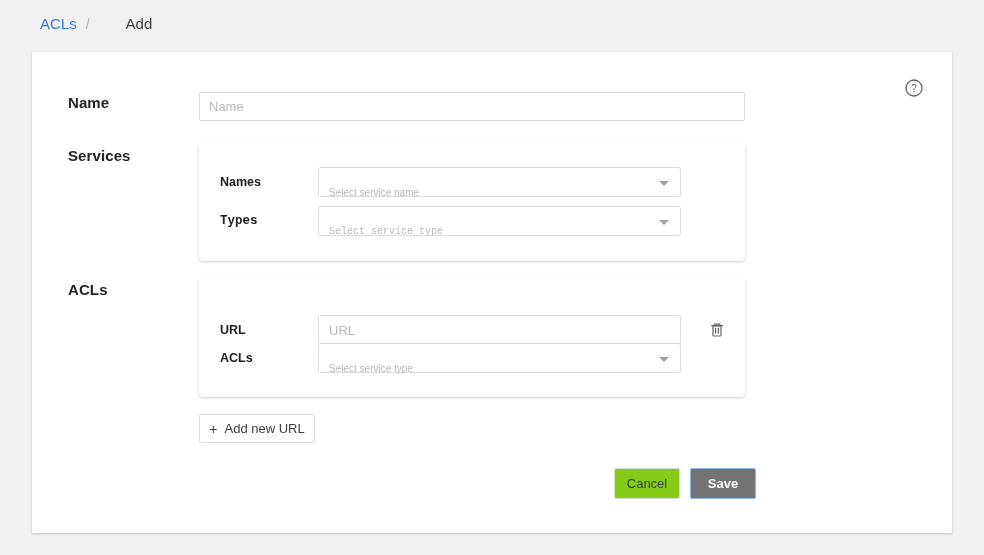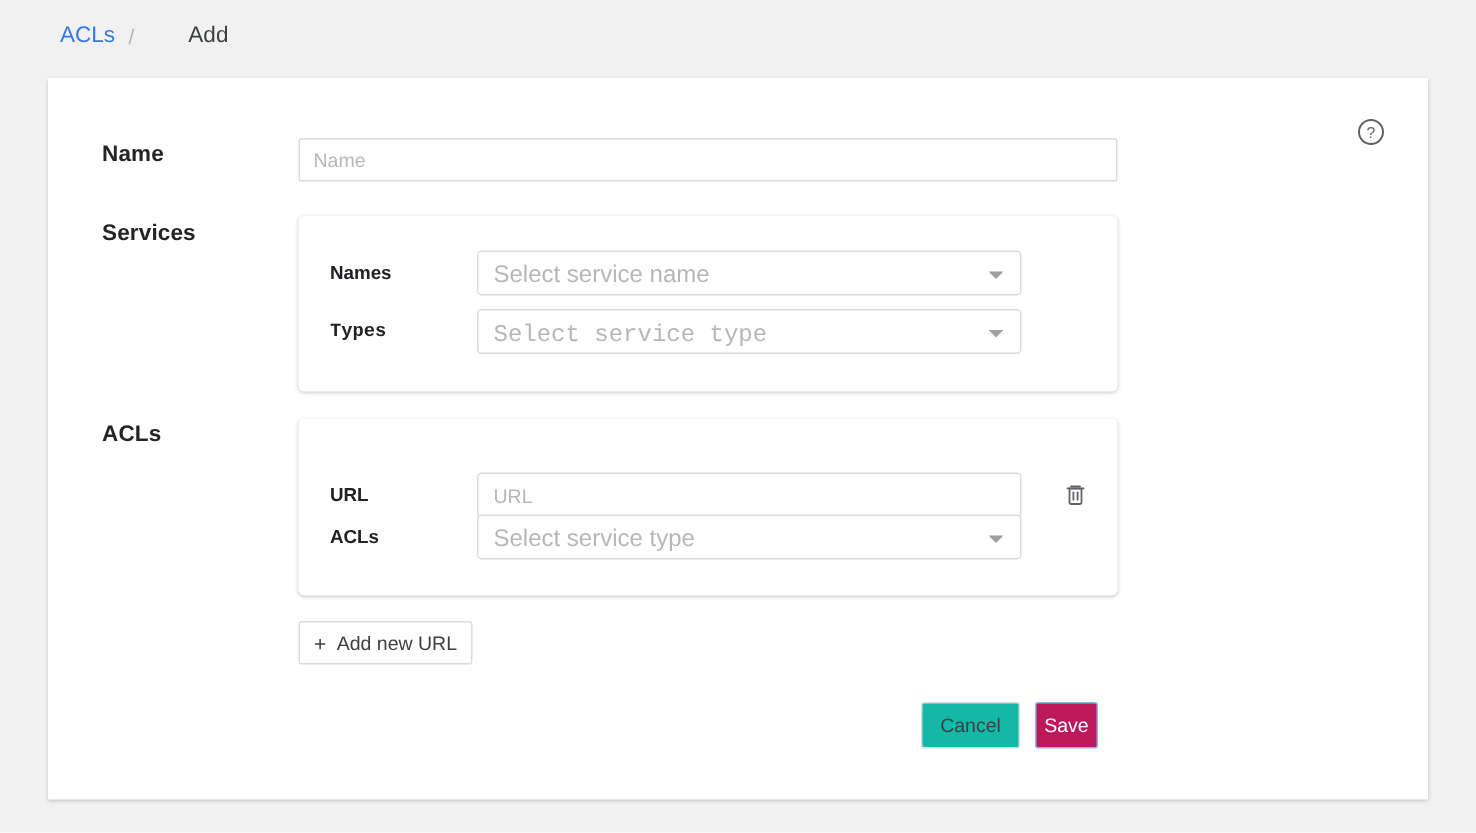--- a/index.html
+++ b/index.html
@@ -137,22 +137,22 @@
     width: 363px;
     height: 30px;
     box-sizing: border-box;
     border: 1px solid #dadce0;
     border-radius: 3px;
     background: #fff;
   }
   .field-control .ph {
     position: absolute;
     left: 10px;
-    top: 7px;
-    font-size: 16px;
+    top: 19px;
+    font-size: 10px;
     color: #b5b8bb;
   }
   .caret {
     position: absolute;
     right: 11px;
     top: 13px;
     width: 0;
     height: 0;
     border-left: 5px solid transparent;
     border-right: 5px solid transparent;
@@ -210,32 +210,33 @@
   .btn-add .plus {
     font-size: 14px;
     margin-right: 7px;
     line-height: 1;
   }
   .btn-cancel {
     left: 582px;
     top: 416px;
     width: 66px;
     height: 31px;
-    background: #14b8a6;
+    background: #84cc16;
     border: 1px solid #dadce0;
     color: #3c4043;
   }
   .btn-save {
     left: 658px;
     top: 416px;
-    width: 42px;
+    width: 66px;
     height: 31px;
-    background: #be185d;
+    background: #737373;
     border: 1px solid #8ab4ea;
     color: #ffffff;
+    font-weight: bold;
   }
 </style>
 </head>
 <body>
 
 <div class="breadcrumb">
   <a class="crumb-link">ACLs</a>
   <span class="crumb-sep">/</span>
   <span class="crumb-current">Add</span>
 </div>

